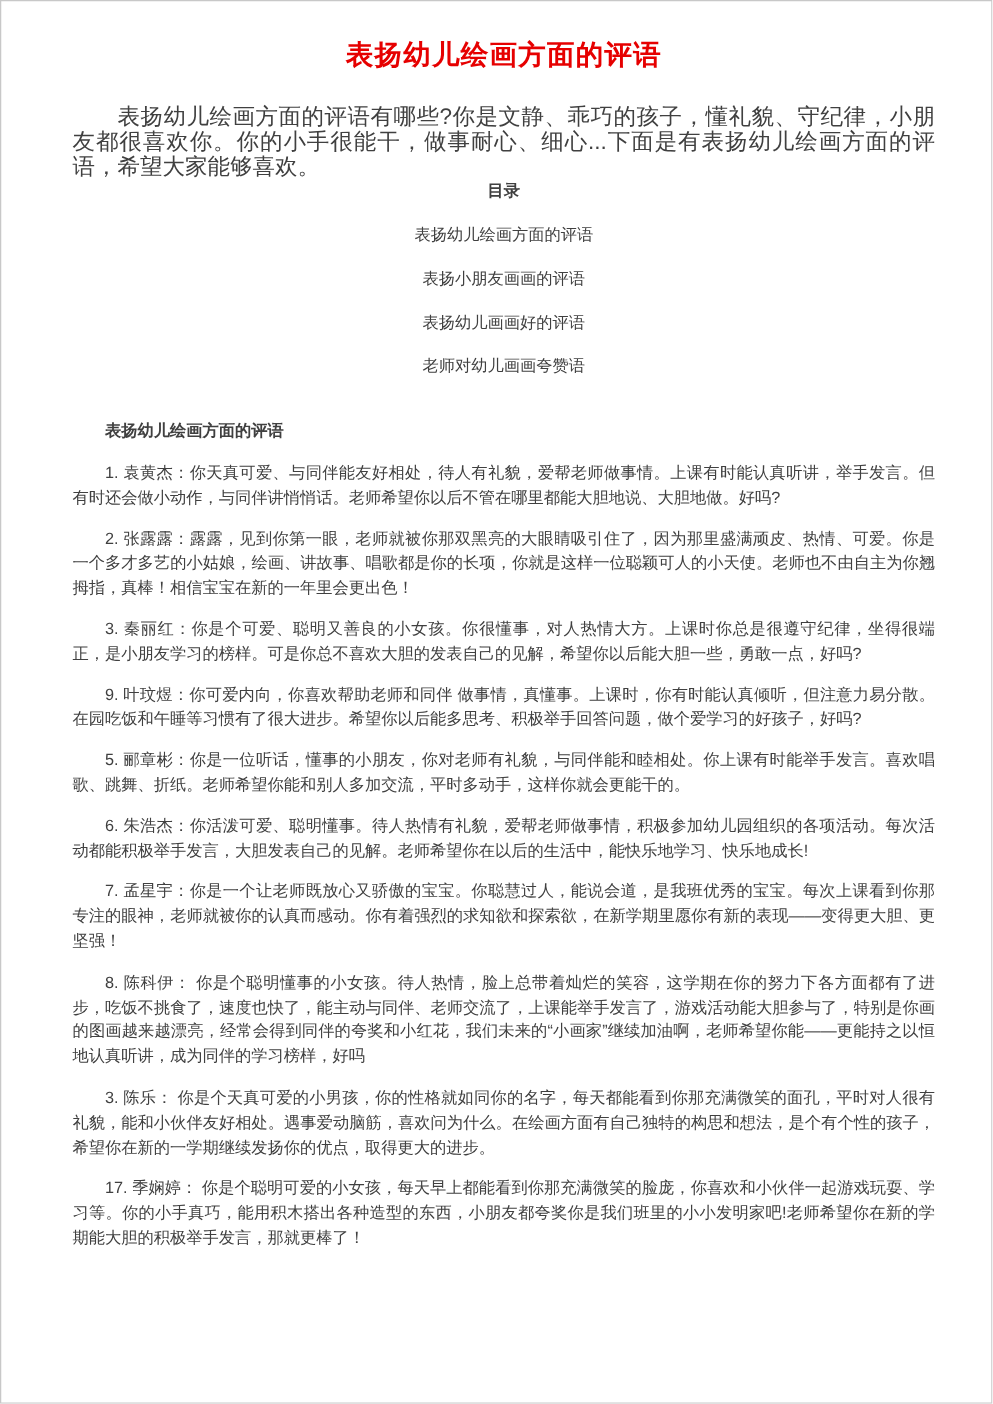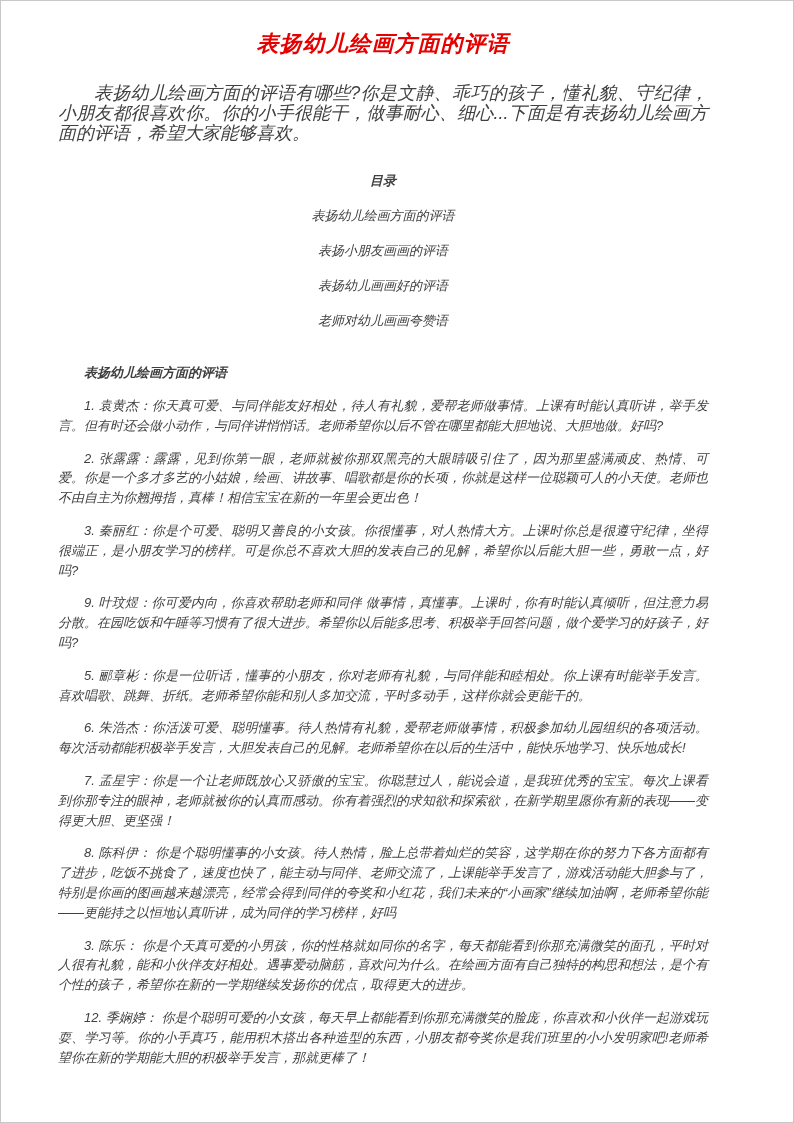--- a/index.html
+++ b/index.html
@@ -12,43 +12,41 @@
     width: 794px;
     height: 1123px;
     box-sizing: border-box;
     background: #ffffff;
     border: 1px solid #c8c8c8;
     font-family: "Liberation Sans", "DejaVu Sans", sans-serif;
     color: #404040;
     overflow: hidden;
   }
   .content {
-    padding: 24px 85px 0 57px;
-    font-style: italic;
+    padding: 24px 45px 0 57px;
   }
   .doc-title {
     margin: 4px 0 24px 0;
     text-align: center;
     color: #e60000;
     font-size: 22px;
     font-weight: bold;
     letter-spacing: 1px;
   }
   .intro {
     margin: 0;
     font-size: 18px;
     line-height: 20px;
     text-indent: 2em;
     text-align: justify;
   }
   .toc {
     text-align: center;
   }
   .toc-heading {
-    margin-top: 28px;
     font-size: 13px;
     font-weight: bold;
     line-height: 20px;
   }
   .toc-link {
     margin-top: 15px;
     font-size: 13px;
     line-height: 20px;
     cursor: pointer;
   }
@@ -89,16 +87,16 @@
 
     <p class="item">1. 袁黄杰：你天真可爱、与同伴能友好相处，待人有礼貌，爱帮老师做事情。上课有时能认真听讲，举手发言。但有时还会做小动作，与同伴讲悄悄话。老师希望你以后不管在哪里都能大胆地说、大胆地做。好吗?</p>
     <p class="item">2. 张露露：露露，见到你第一眼，老师就被你那双黑亮的大眼睛吸引住了，因为那里盛满顽皮、热情、可爱。你是一个多才多艺的小姑娘，绘画、讲故事、唱歌都是你的长项，你就是这样一位聪颖可人的小天使。老师也不由自主为你翘拇指，真棒！相信宝宝在新的一年里会更出色！</p>
     <p class="item">3. 秦丽红：你是个可爱、聪明又善良的小女孩。你很懂事，对人热情大方。上课时你总是很遵守纪律，坐得很端正，是小朋友学习的榜样。可是你总不喜欢大胆的发表自己的见解，希望你以后能大胆一些，勇敢一点，好吗?</p>
     <p class="item">9. 叶玟煜：你可爱内向，你喜欢帮助老师和同伴 做事情，真懂事。上课时，你有时能认真倾听，但注意力易分散。在园吃饭和午睡等习惯有了很大进步。希望你以后能多思考、积极举手回答问题，做个爱学习的好孩子，好吗?</p>
     <p class="item">5. 郦章彬：你是一位听话，懂事的小朋友，你对老师有礼貌，与同伴能和睦相处。你上课有时能举手发言。喜欢唱歌、跳舞、折纸。老师希望你能和别人多加交流，平时多动手，这样你就会更能干的。</p>
     <p class="item">6. 朱浩杰：你活泼可爱、聪明懂事。待人热情有礼貌，爱帮老师做事情，积极参加幼儿园组织的各项活动。每次活动都能积极举手发言，大胆发表自己的见解。老师希望你在以后的生活中，能快乐地学习、快乐地成长!</p>
     <p class="item">7. 孟星宇：你是一个让老师既放心又骄傲的宝宝。你聪慧过人，能说会道，是我班优秀的宝宝。每次上课看到你那专注的眼神，老师就被你的认真而感动。你有着强烈的求知欲和探索欲，在新学期里愿你有新的表现——变得更大胆、更坚强！</p>
     <p class="item">8. 陈科伊： 你是个聪明懂事的小女孩。待人热情，脸上总带着灿烂的笑容，这学期在你的努力下各方面都有了进步，吃饭不挑食了，速度也快了，能主动与同伴、老师交流了，上课能举手发言了，游戏活动能大胆参与了，特别是你画的图画越来越漂亮，经常会得到同伴的夸奖和小红花，我们未来的“小画家”继续加油啊，老师希望你能——更能持之以恒地认真听讲，成为同伴的学习榜样，好吗</p>
     <p class="item">3. 陈乐： 你是个天真可爱的小男孩，你的性格就如同你的名字，每天都能看到你那充满微笑的面孔，平时对人很有礼貌，能和小伙伴友好相处。遇事爱动脑筋，喜欢问为什么。在绘画方面有自己独特的构思和想法，是个有个性的孩子，希望你在新的一学期继续发扬你的优点，取得更大的进步。</p>
-    <p class="item">12. 季娴婷： 你是个聪明可爱的小女孩，每天早上都能看到你那充满微笑的脸庞，你喜欢和小伙伴一起游戏玩耍、学习等。你的小手真巧，能用积木搭出各种造型的东西，小朋友都夸奖你是我们班里的小小发明家吧!老师希望你在新的学期能大胆的积极举手发言，那就更棒了！</p>
+    <p class="item">17. 季娴婷： 你是个聪明可爱的小女孩，每天早上都能看到你那充满微笑的脸庞，你喜欢和小伙伴一起游戏玩耍、学习等。你的小手真巧，能用积木搭出各种造型的东西，小朋友都夸奖你是我们班里的小小发明家吧!老师希望你在新的学期能大胆的积极举手发言，那就更棒了！</p>
 
   </div>
 </div>
 
 </body></html>

